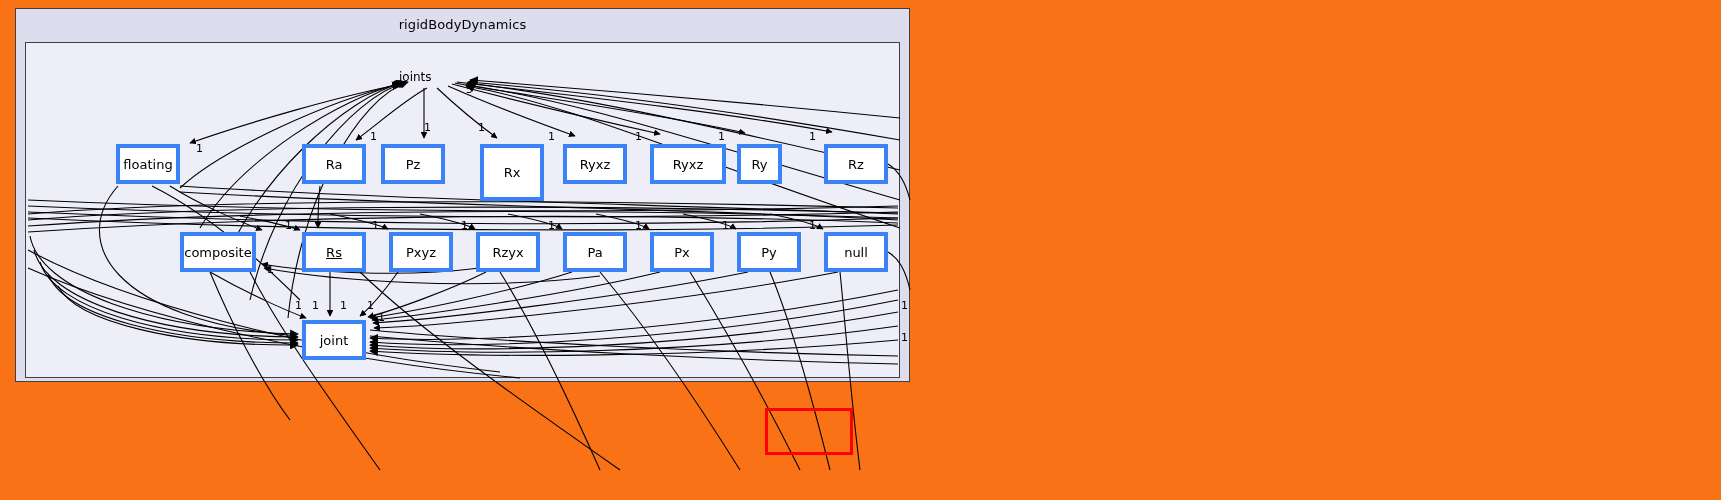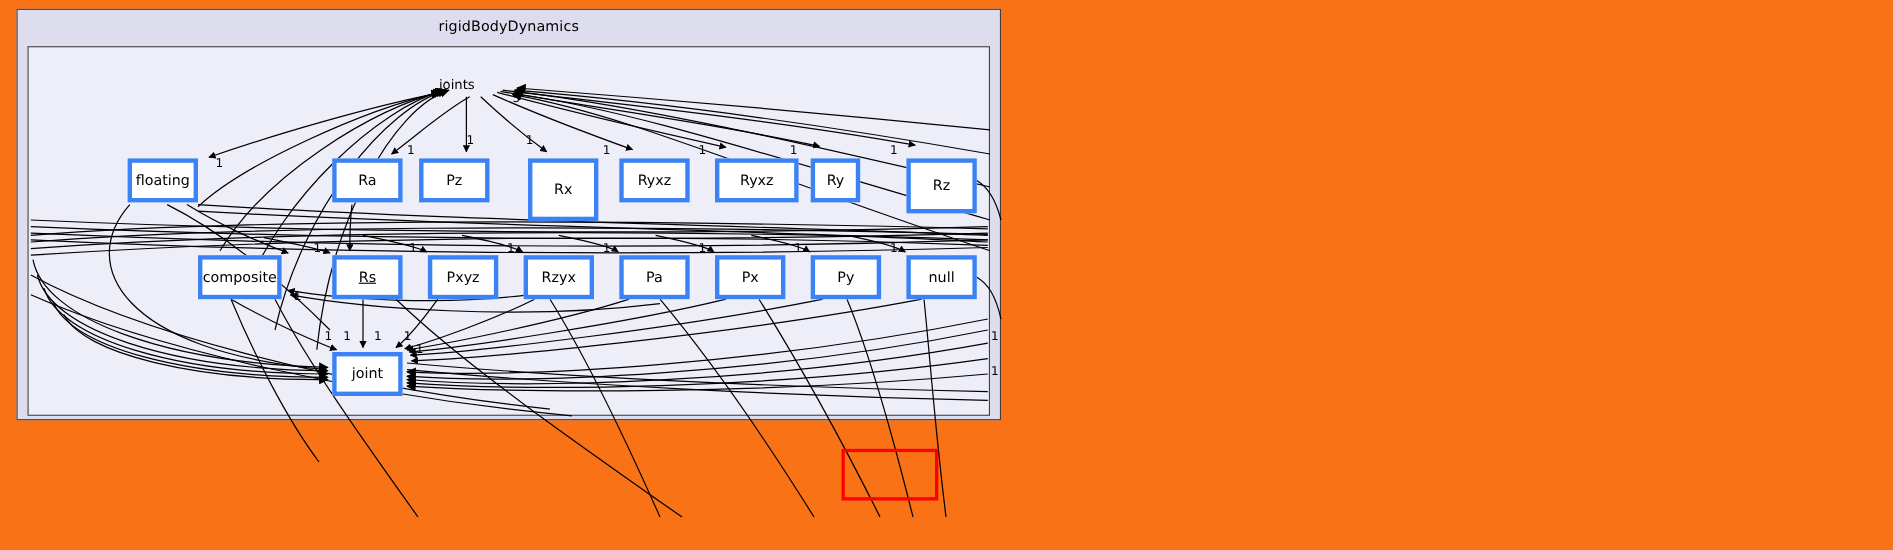--- a/index.html
+++ b/index.html
@@ -221,21 +221,21 @@
   </div>
   <div class="node" style="left:563px;top:144px;width:64px;height:40px;">
     <span>Ryxz</span>
   </div>
   <div class="node" style="left:650px;top:144px;width:76px;height:40px;">
     <span>Ryxz</span>
   </div>
   <div class="node" style="left:737px;top:144px;width:45px;height:40px;">
     <span>Ry</span>
   </div>
-  <div class="node" style="left:824px;top:144px;width:64px;height:50px;">
+  <div class="node" style="left:824px;top:144px;width:64px;height:40px;">
     <span>Rz</span>
   </div>
 
   <div class="node" style="left:180px;top:232px;width:76px;height:40px;">
     <span>composite</span>
   </div>
   <div class="node" style="left:302px;top:232px;width:64px;height:40px;text-decoration:underline;">
     <span>Rs</span>
   </div>
   <div class="node" style="left:389px;top:232px;width:64px;height:40px;">

